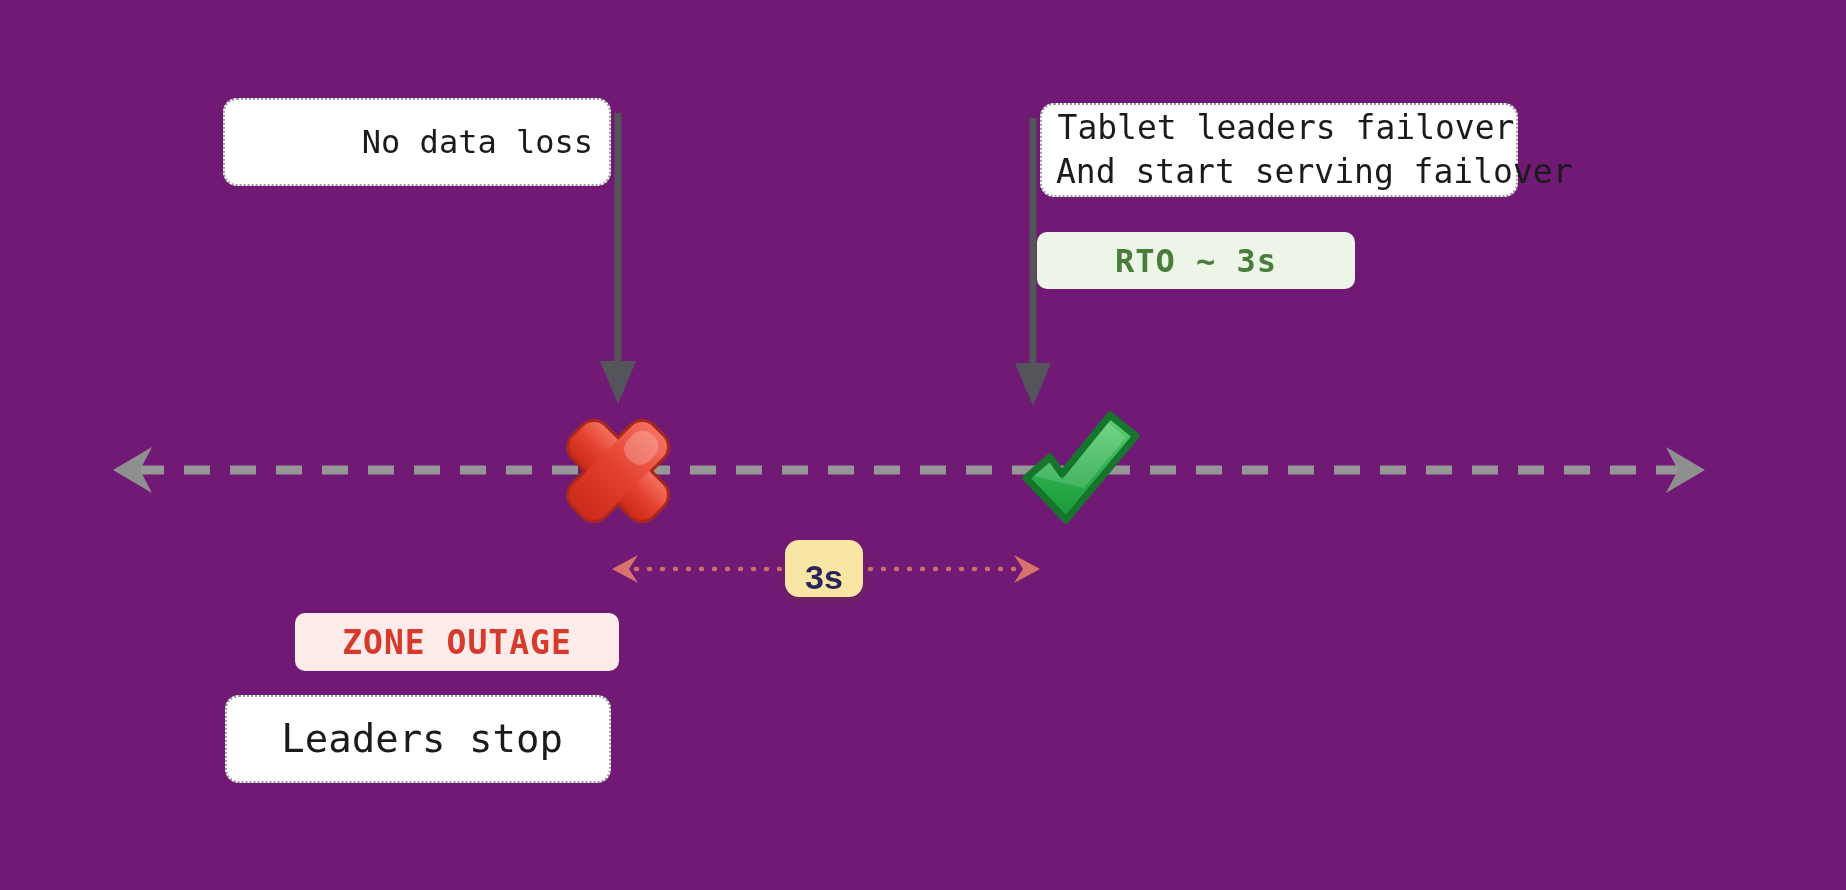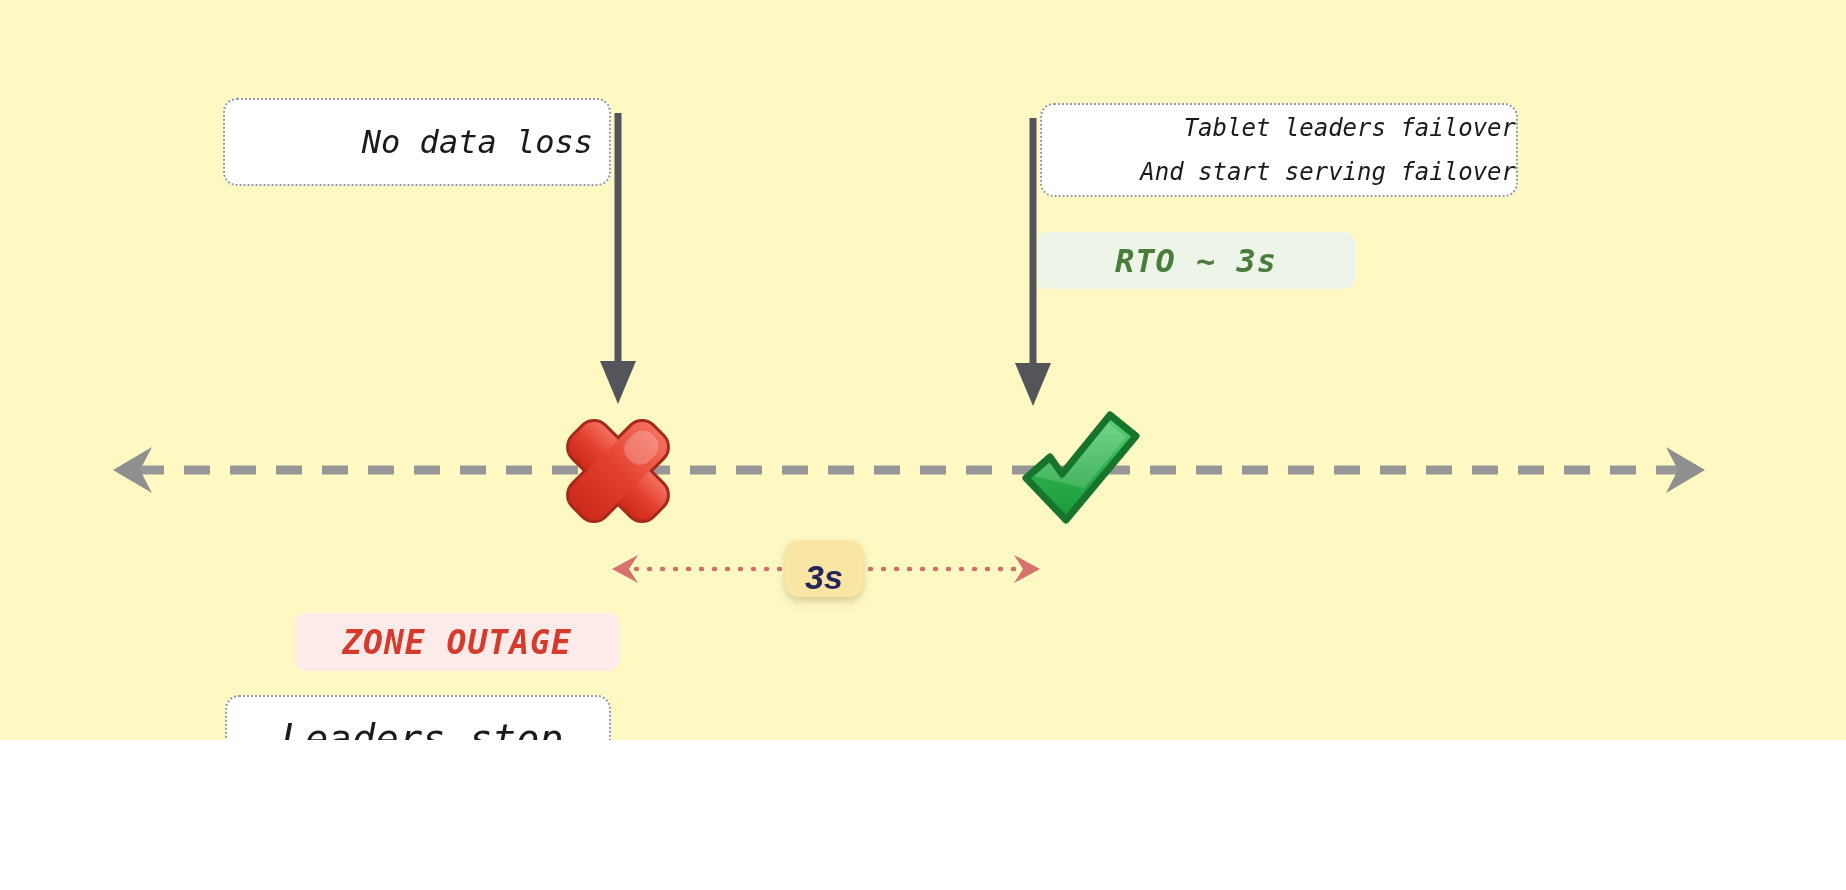--- a/index.html
+++ b/index.html
@@ -1,36 +1,35 @@
 <!DOCTYPE html>
 <html style="--badge-green-bg: #edf4e8; --badge-green-text: #4a7c3b; --badge-red-bg: #fcebe9; --badge-red-text: #d53a2d; --badge-yellow-bg: #f9e6a4; --badge-yellow-text: #26265a; --timeline-gray: #979797; --arrow-gray: #54555a; --duration-line: #cd7069; --note-border: #9b9b9b; --note-text: #1b1b1b;"><head>
 <meta charset="utf-8">
 <style>
   html,body{margin:0;padding:0;background:#ffffff;}
   .canvas{
     position:relative;
-    width:1846px;height:740px;
-    background:#fef9c3;
+    width:1846px;height:890px;
+    background:#701a75;
     font-family:"DejaVu Sans Mono","Liberation Mono",monospace;
     overflow:hidden;
-    font-style:italic;
   }
   .layer{position:absolute;left:0;top:0;}
   .note{
     position:absolute;
     border:2.5px dotted var(--note-border,#9b9b9b);
     border-radius:14px;
     color:var(--note-text,#1b1b1b);
     display:flex;flex-direction:column;justify-content:center;
     box-sizing:border-box;
     background:#ffffff;
   }
   .note .ln{white-space:pre;}
   .note-left{left:223px;top:98px;width:388px;height:88px;font-size:32px;line-height:42px;text-align:right;padding-right:16px;}
-  .note-right{left:1040px;top:103px;width:478px;height:94px;font-size:24px;line-height:44px;text-align:right;padding-left:14px;}
+  .note-right{left:1040px;top:103px;width:478px;height:94px;font-size:33px;line-height:44px;text-align:center;padding-left:14px;}
   .note-bottom{left:225px;top:695px;width:386px;height:88px;font-size:39px;line-height:44px;text-align:right;padding-right:46px;}
   .badge{
     position:absolute;
     display:flex;align-items:center;justify-content:center;
     border-radius:10px;
     font-weight:bold;
     box-sizing:border-box;
     white-space:pre;
   }
   .badge-green{background:var(--badge-green-bg,#edf4e8);color:var(--badge-green-text,#4a7c3b);}

